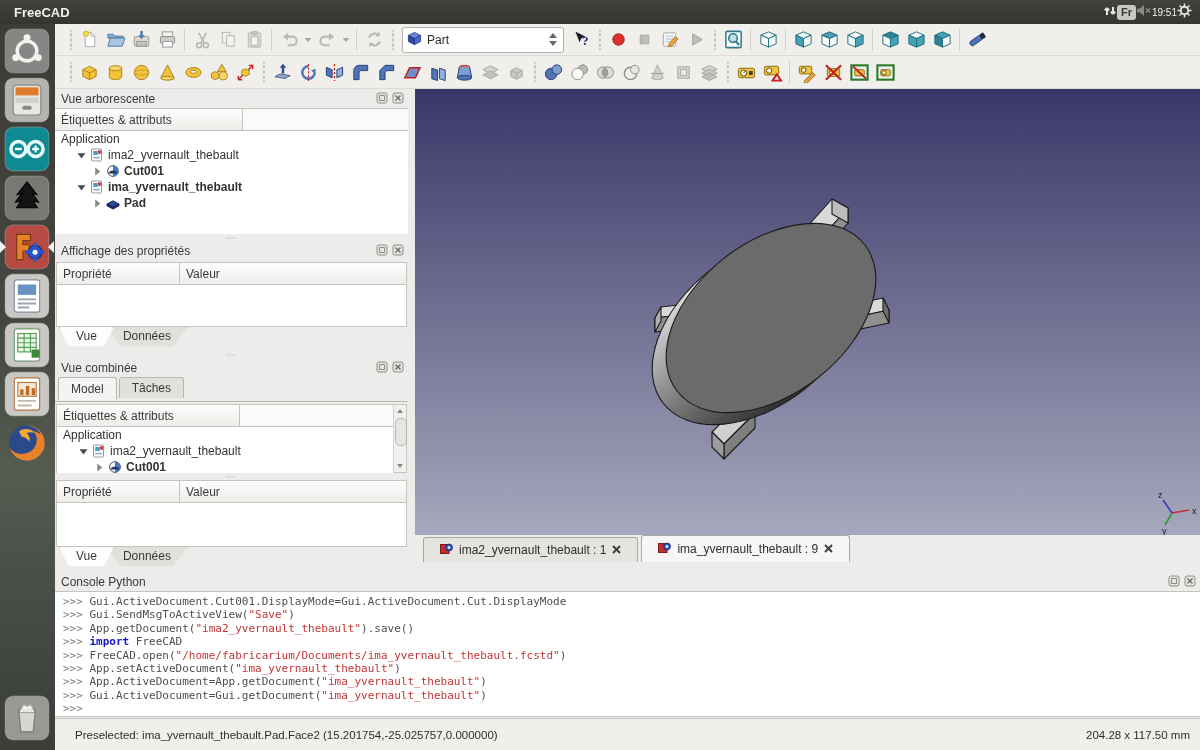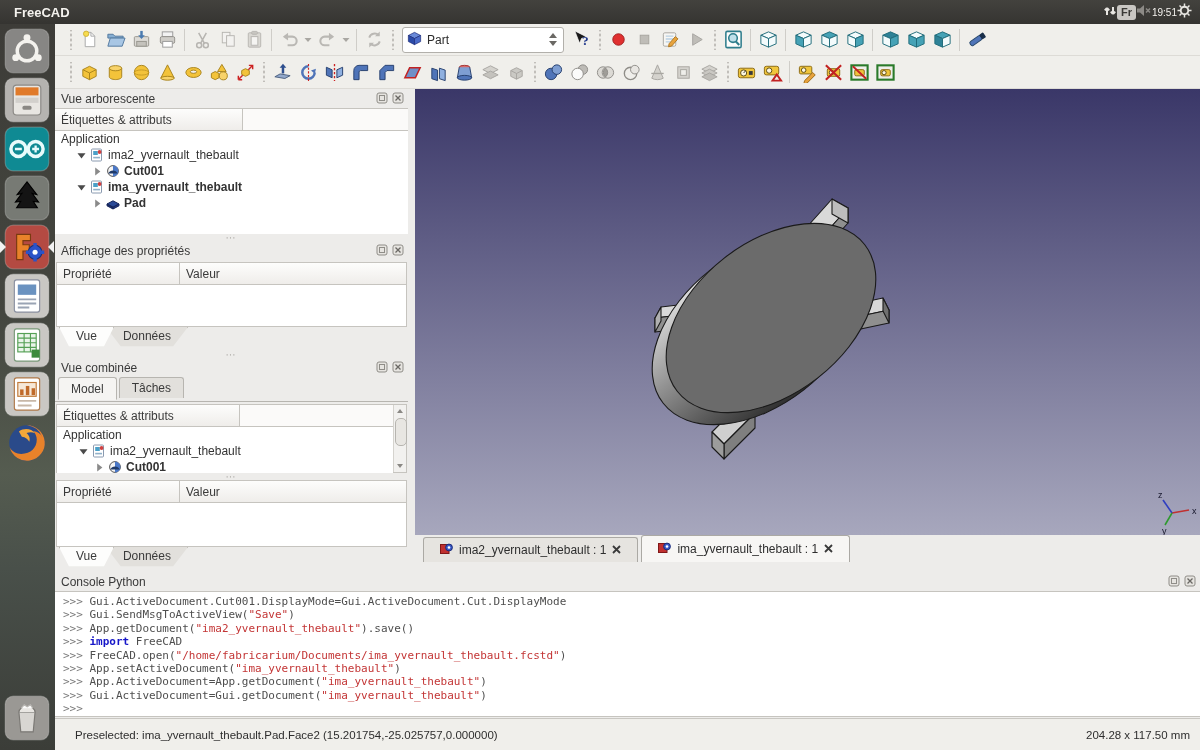--- a/index.html
+++ b/index.html
@@ -837,21 +837,21 @@
         <span class="x"><svg width="9" height="9" viewBox="0 0 9 9">
             <path d="M1 1l7 7M8 1L1 8" stroke="#3a3a3a" stroke-width="1.8"></path>
           </svg></span>
       </span>
       <span class="mtab active">
         <span><svg width="13" height="13" viewBox="0 0 13 13">
             <rect x="0.5" y="2.5" width="8.5" height="9" fill="#c03030" stroke="#801818"></rect>
             <circle cx="9" cy="5.5" r="3.4" fill="#3a5ac8" stroke="#1a2a78"></circle>
             <circle cx="9" cy="5.5" r="1.3" fill="#ffffff"></circle>
           </svg></span>
-        <span>ima_yvernault_thebault : 1</span>
+        <span>ima_yvernault_thebault : 9</span>
         <span class="x"><svg width="9" height="9" viewBox="0 0 9 9">
             <path d="M1 1l7 7M8 1L1 8" stroke="#3a3a3a" stroke-width="1.8"></path>
           </svg></span>
       </span>
     </div>
   <div id="mdigap"></div>
 
   <div id="console">
     <div class="ptitle">
       <span>Console Python</span>

